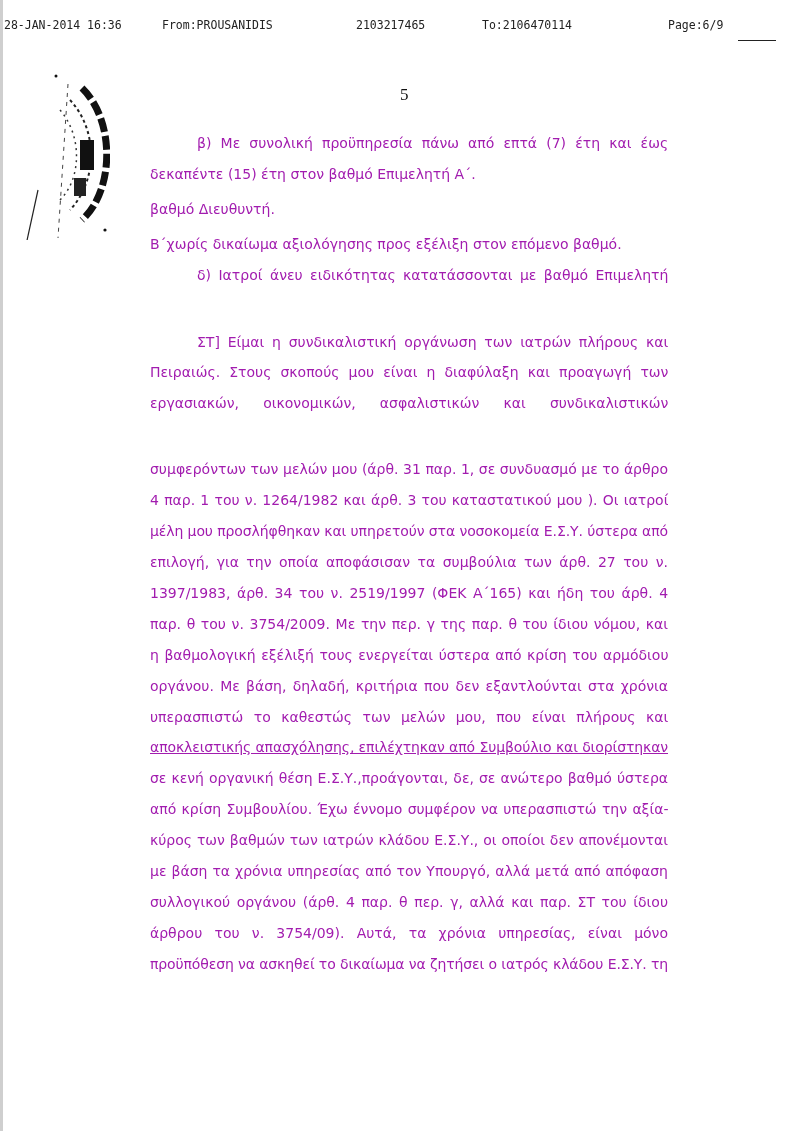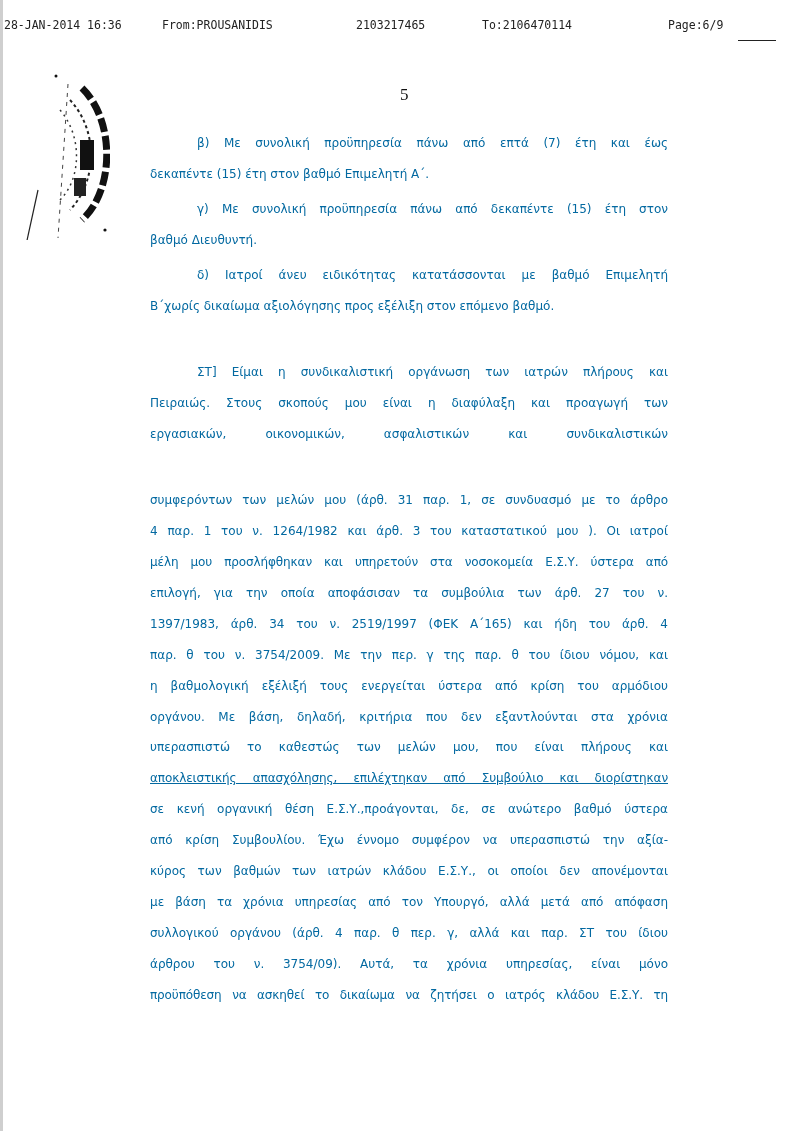--- a/index.html
+++ b/index.html
@@ -22,21 +22,21 @@
 
   .page-number {
     position: absolute; top: 85px; left: 400px;
     font-family: "Liberation Serif", serif; font-size: 17px; color: #111;
   }
 
   .stamp { position: absolute; left: 20px; top: 70px; width: 90px; height: 170px; }
 
   .doc-body {
     position: absolute; left: 150px; top: 128px; width: 518px;
-    font-family: "DejaVu Sans", sans-serif; font-size: 12px; color: #0369a1;
+    font-family: "DejaVu Sans", sans-serif; font-size: 14px; color: #a21caf;
     line-height: 30.9px;
   }
   .para { margin: 0; text-align: justify; text-align-last: left; }
   .line { display: block; white-space: nowrap; text-align-last: justify; text-align: justify; }
   .line.last { text-align-last: left; }
   .indent { padding-left: 47px; }
   .gap { height: 4px; }
 </style>
 </head>
 <body>
@@ -66,27 +66,26 @@
   <circle cx="85" cy="160" r="1.6" fill="#111"></circle>
 </svg>
 
 <div class="doc-body">
   <div class="para">
     <span class="line indent" style="display: block; word-spacing: 4.7px;">β) Με συνολική προϋπηρεσία πάνω από επτά (7) έτη και έως</span>
     <span class="line last">δεκαπέντε (15) έτη στον βαθμό Επιμελητή Α΄.</span>
   </div>
   <div class="gap"></div>
   <div class="para">
-    <span class="line indent" style="display: block; word-spacing: 2.11111px;">γ) Με συνολική προϋπηρεσία πάνω από δεκαπέντε (15) έτη στον</span>
     <span class="line last">βαθμό Διευθυντή.</span>
   </div>
   <div class="gap"></div>
   <div class="para">
+    <span class="line last">Β΄χωρίς δικαίωμα αξιολόγησης προς εξέλιξη στον επόμενο βαθμό.</span>
     <span class="line indent" style="display: block; word-spacing: 3px;">δ) Ιατροί άνευ ειδικότητας κατατάσσονται με βαθμό Επιμελητή</span>
-    <span class="line last">Β΄χωρίς δικαίωμα αξιολόγησης προς εξέλιξη στον επόμενο βαθμό.</span>
   </div>
   <div class="gap"></div>
   <div class="para">
     <span class="line indent" style="display: block; word-spacing: 3.375px; margin-top: 32px;">ΣΤ] Είμαι η συνδικαλιστική οργάνωση των ιατρών πλήρους και</span>
     <span class="line" style="display: block; word-spacing: 4.66667px;">Πειραιώς. Στους σκοπούς μου είναι η διαφύλαξη και προαγωγή των</span>
     <span class="line" style="display: block; word-spacing: 19.75px;">εργασιακών, οικονομικών, ασφαλιστικών και συνδικαλιστικών</span>
     <span class="line" style="display: block; word-spacing: 0.0833333px; margin-top: 35px;">συμφερόντων των μελών μου (άρθ. 31 παρ. 1, σε συνδυασμό με το άρθρο</span>
     <span class="line" style="display: block; word-spacing: 0.785714px;">4 παρ. 1 του ν. 1264/1982 και άρθ. 3 του καταστατικού μου ). Οι ιατροί</span>
     <span class="line" style="display: block; letter-spacing: -0.102941px;">μέλη μου προσλήφθηκαν και υπηρετούν στα νοσοκομεία Ε.Σ.Υ. ύστερα από</span>
     <span class="line" style="display: block; word-spacing: 3px;">επιλογή, για την οποία αποφάσισαν τα συμβούλια των άρθ. 27 του ν.</span>

